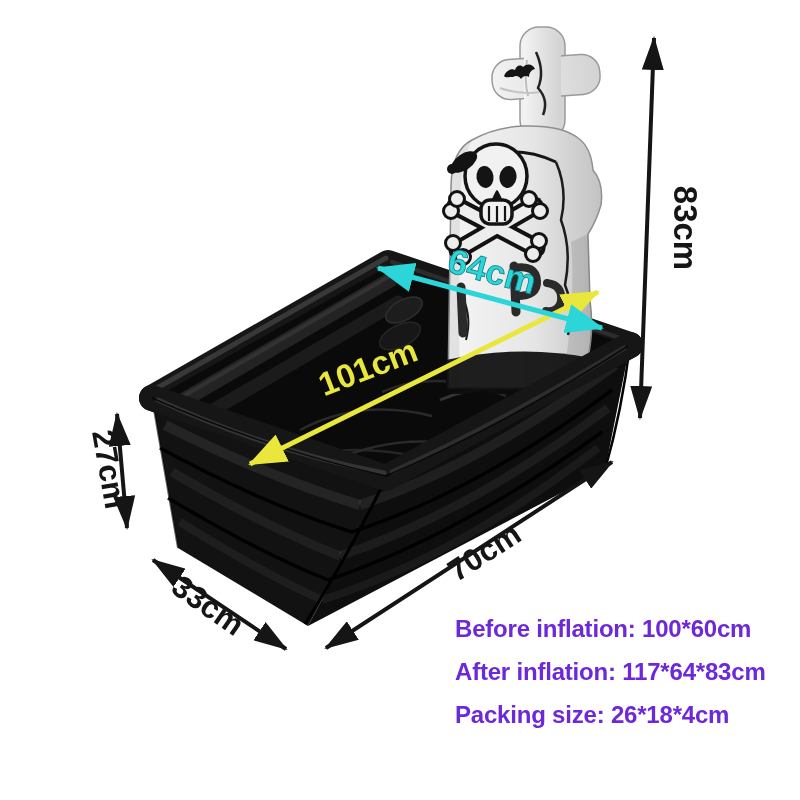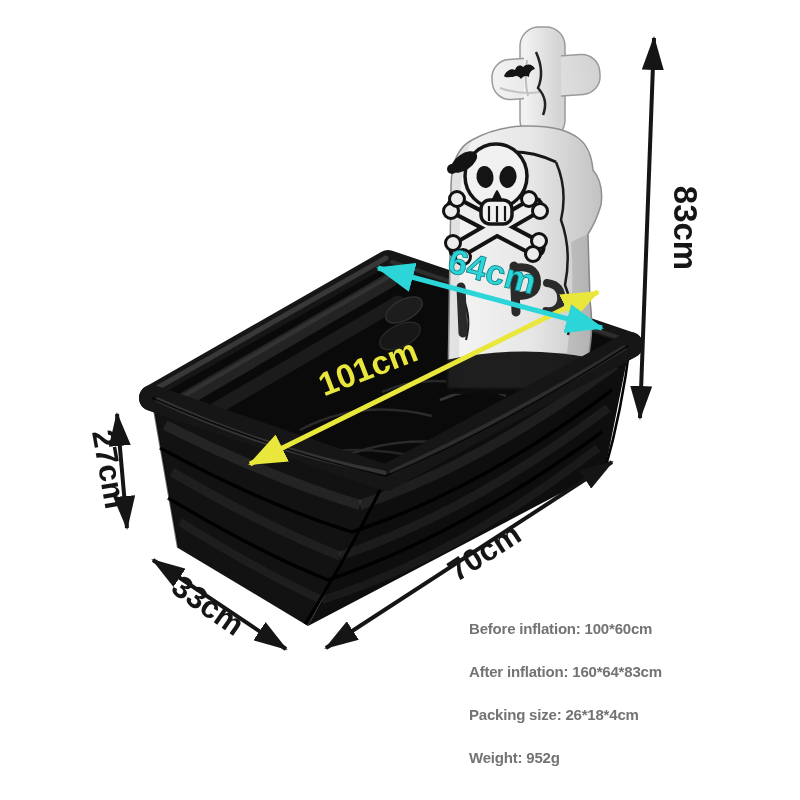--- a/index.html
+++ b/index.html
@@ -2,22 +2,22 @@
 <html><head>
 <meta charset="utf-8">
 <style>
   html,body{margin:0;padding:0;background:#fff;}
   .scene{position:relative;width:800px;height:800px;background:#ffffff;overflow:hidden;
          font-family:"Liberation Sans",sans-serif;}
   .scene svg{position:absolute;left:0;top:0;}
   svg text{font-family:"Liberation Sans",sans-serif;font-weight:700;}
   .dim-label{font-weight:700;}
   .specs{position:absolute;left:455px;top:607px;}
-  .specs .spec-line{font-size:15px;font-weight:700;color:#737373;line-height:43px;
-                    white-space:nowrap;letter-spacing:-0.2px;margin-left:14px;}
+  .specs .spec-line{font-size:24px;font-weight:700;color:#6d28d9;line-height:43px;
+                    white-space:nowrap;letter-spacing:-0.2px;}
 </style>
 </head>
 <body>
 
 <div class="scene">
 
 <svg width="800" height="800" viewBox="0 0 800 800">
   <defs>
     <linearGradient id="stoneGrad" x1="0" y1="0" x2="1" y2="0">
       <stop offset="0" stop-color="#f5f5f5"></stop>
@@ -180,18 +180,17 @@
 
     <g>
       <line x1="378" y1="268" x2="602" y2="328" stroke="#2bd5d8" stroke-width="5" marker-start="url(#arrowC)" marker-end="url(#arrowC)"></line>
       <text class="dim-label" transform="translate(489,283) rotate(15)" text-anchor="middle" font-size="35" fill="#2bd5d8" stroke="#0f7f85" stroke-width="0.8">64cm</text>
     </g>
   </g>
 </svg>
 
 <div class="specs">
   <div class="spec-line">Before inflation: 100*60cm</div>
-  <div class="spec-line">After inflation: 160*64*83cm</div>
+  <div class="spec-line">After inflation: 117*64*83cm</div>
   <div class="spec-line">Packing size: 26*18*4cm</div>
-  <div class="spec-line">Weight: 952g</div>
 </div>
 
 </div>
 
 </body></html>

